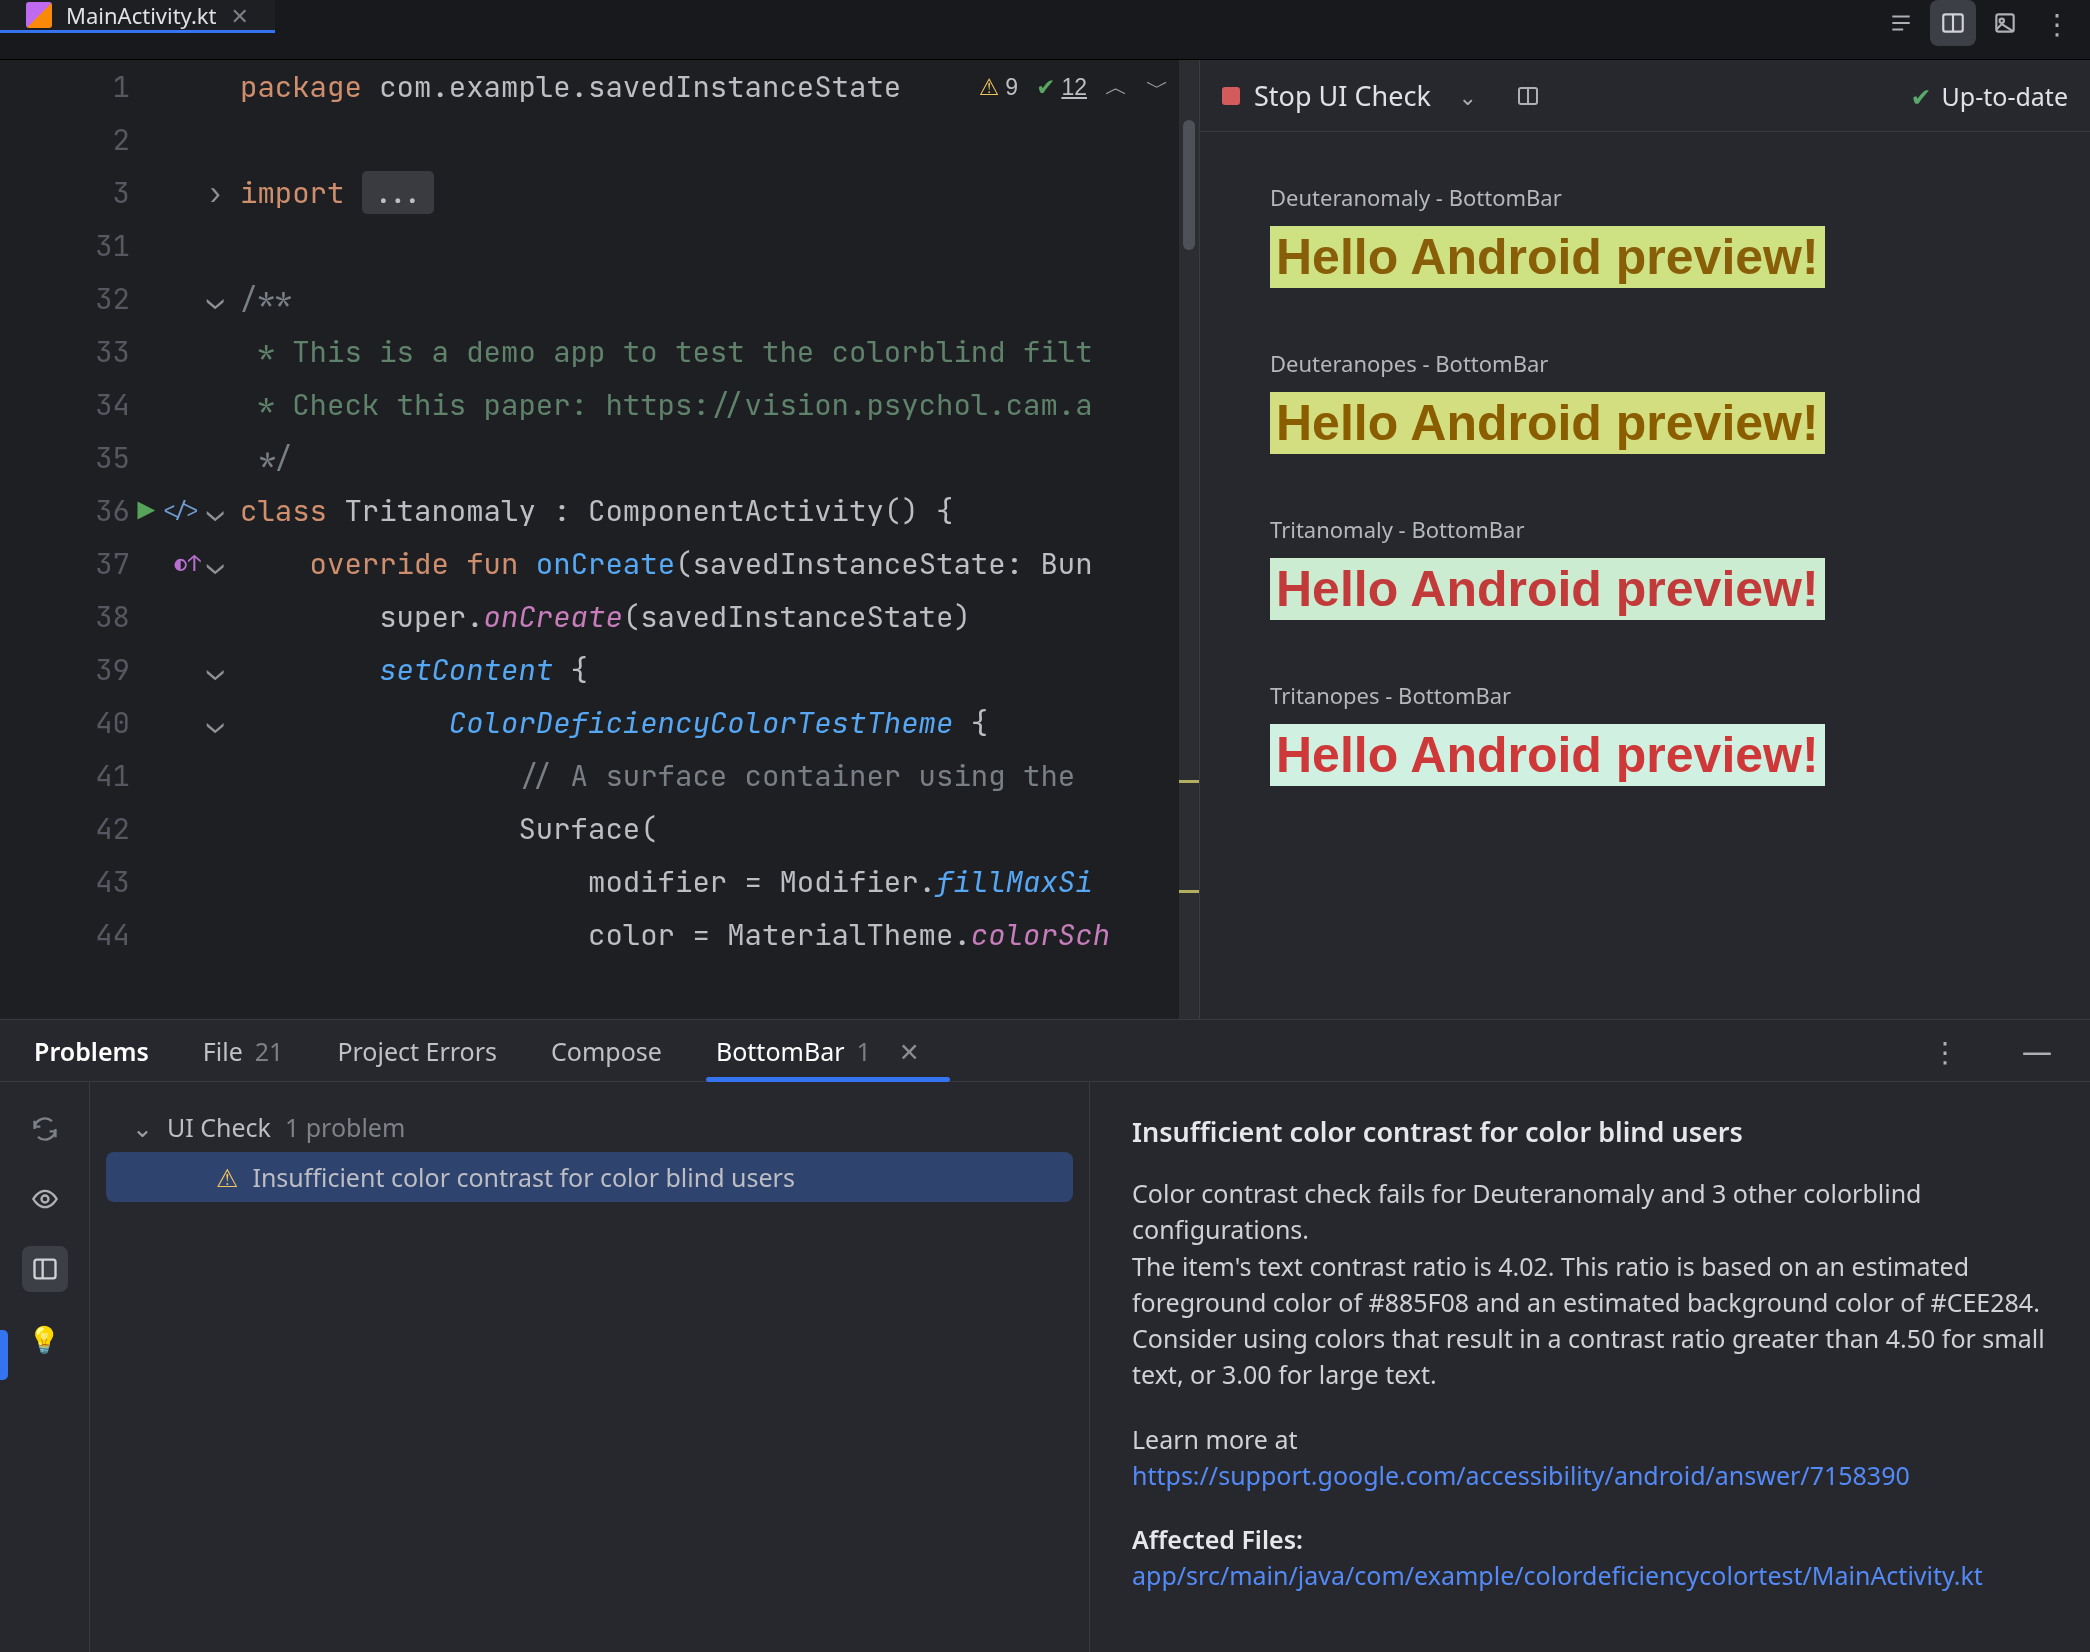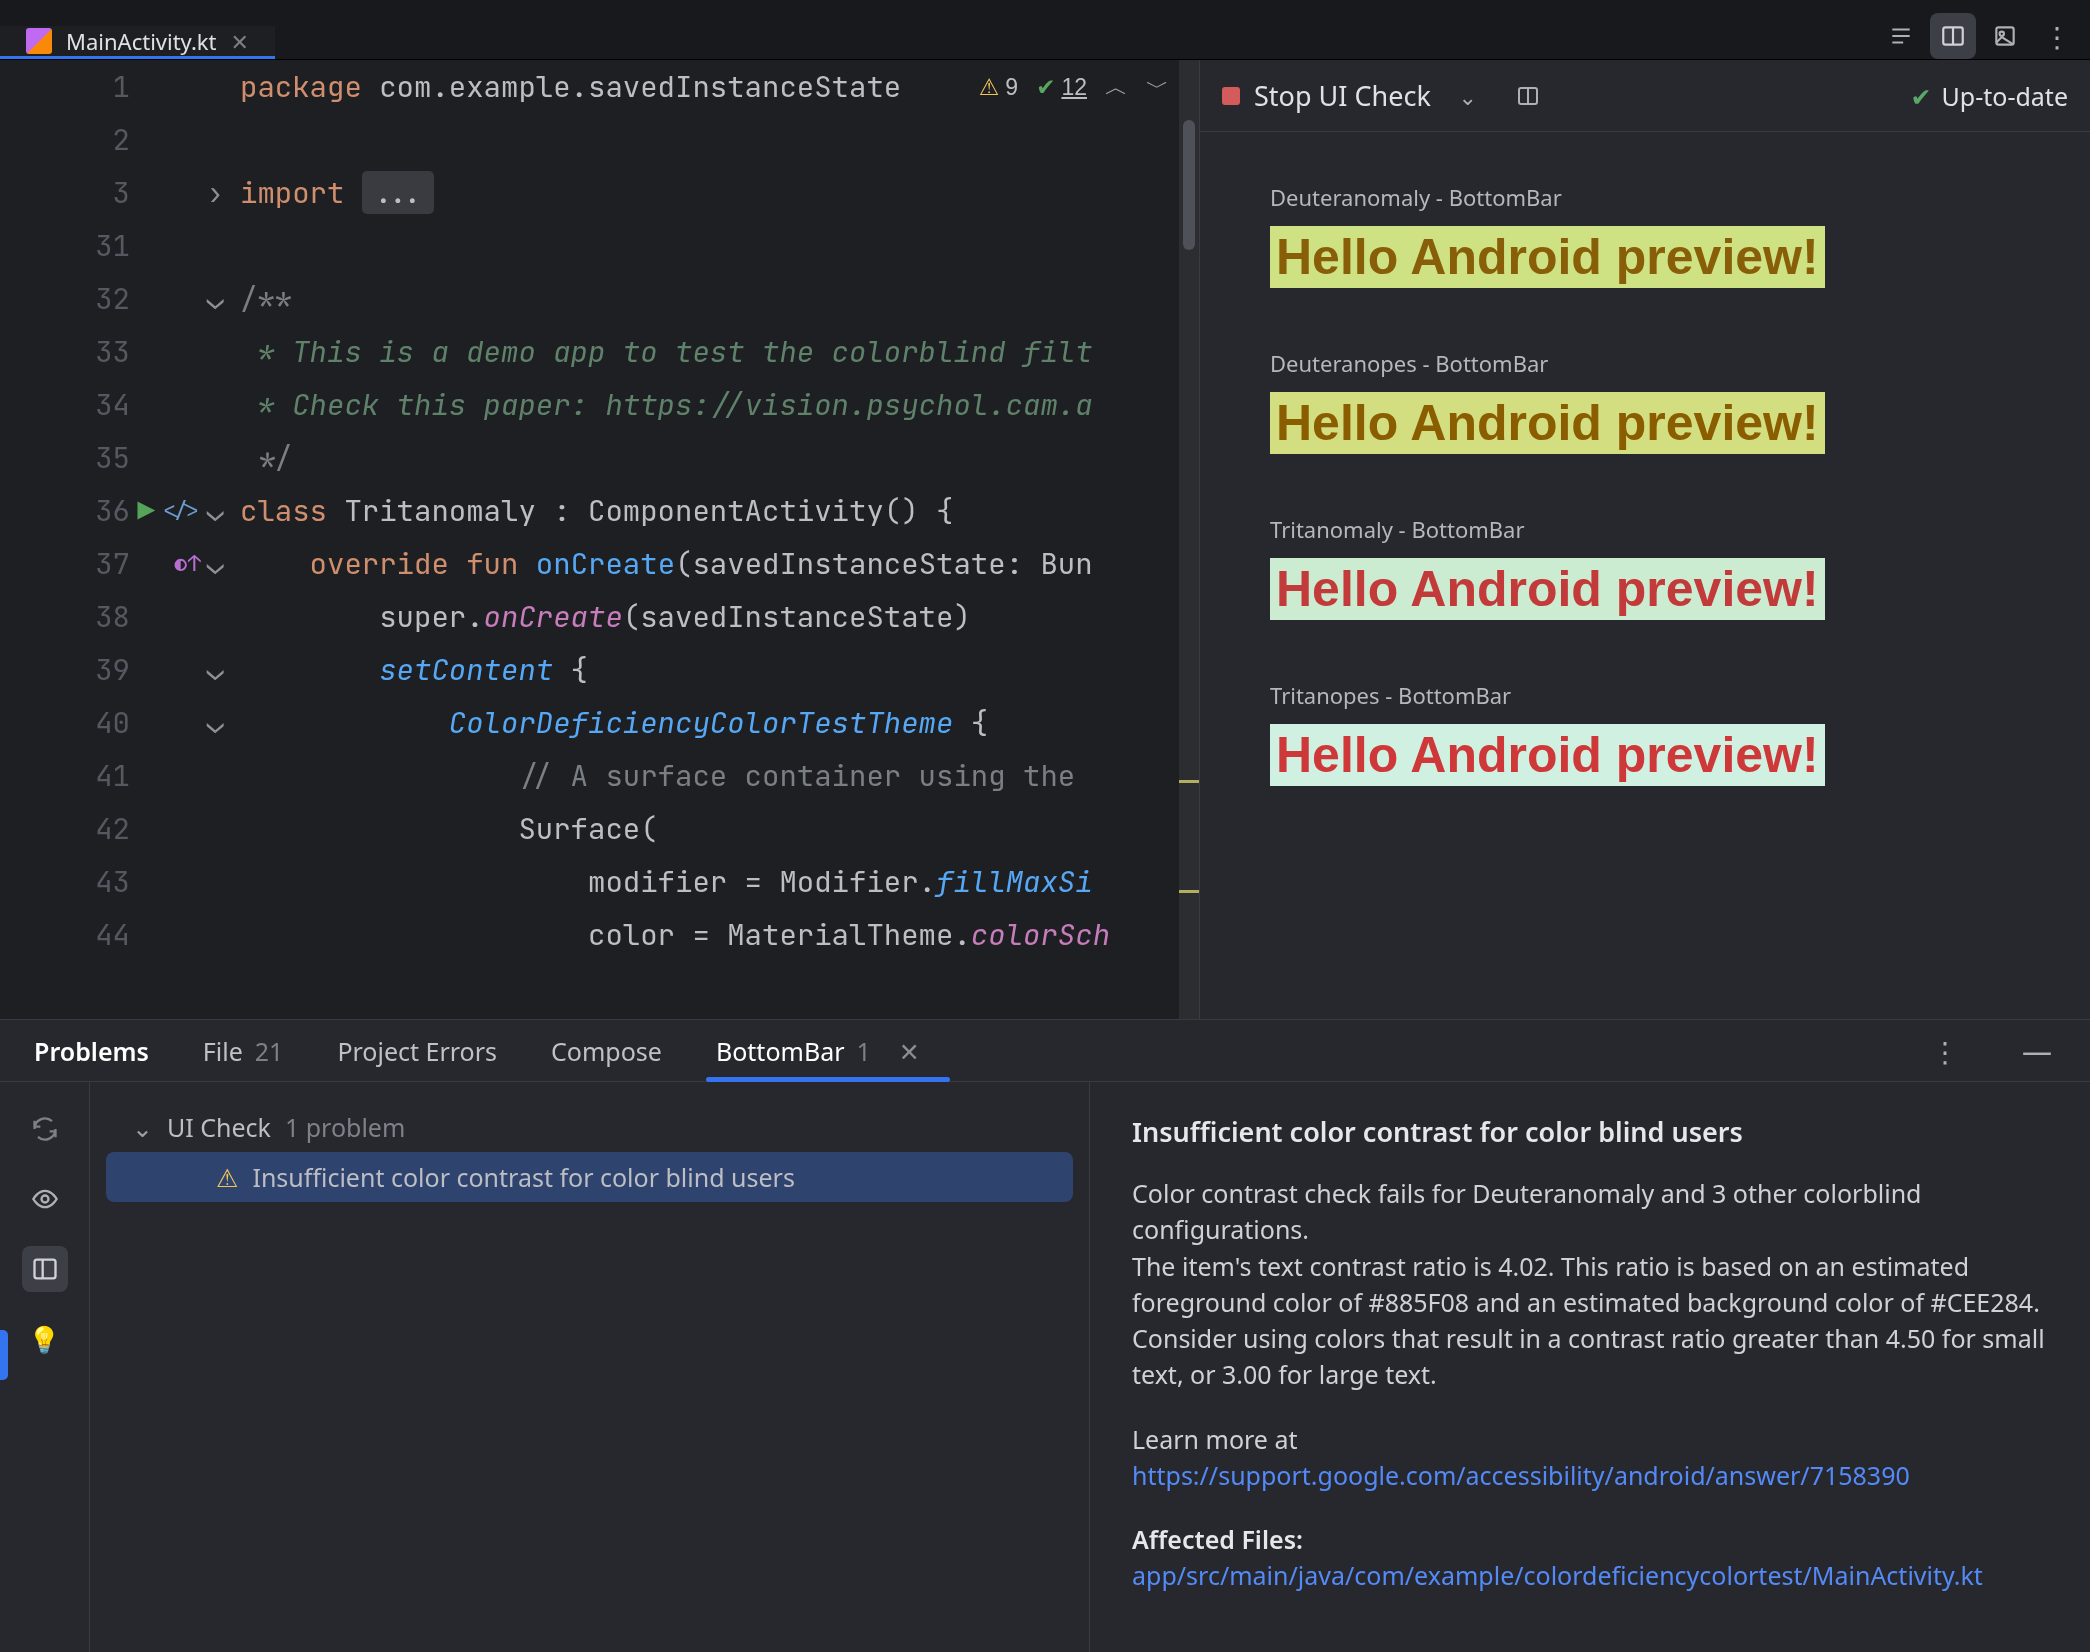--- a/index.html
+++ b/index.html
@@ -22,21 +22,21 @@
     --cmt-ital:#5f826b;
     --warn:#f2c55c;
     --ok:#549159;
     --tab-active-border:#3574f0;
     font-family:"Segoe UI","Noto Sans",Arial,sans-serif;
   }
   *{box-sizing:border-box}
   html,body{margin:0;padding:0;height:100%;background:var(--bg-dark);color:var(--fg)}
   body{width:2090px;height:1652px;font-size:22px;overflow:hidden;}
   
-  .tabstrip{display:flex;align-items:flex-end;height:60px;background:var(--bg-dark);border-bottom:1px solid #000;}
+  .tabstrip{display:flex;align-items:flex-start;height:60px;background:var(--bg-dark);border-bottom:1px solid #000;}
   .file-tab{display:flex;align-items:center;gap:14px;padding:0 26px;background:var(--bg);border-bottom:3px solid var(--tab-active-border);}
   .file-tab .kt-icon{width:26px;height:26px;display:inline-block;border-radius:3px;background:linear-gradient(135deg,#c06af1 0 50%,#f88909 50% 100%);}
   .file-tab .lbl{color:#dfe1e5}
   .file-tab .close{color:#7a7e85}
   .tabstrip-spacer{flex:1}
   .tabstrip-right{display:flex;align-items:center;gap:6px;padding-right:10px}
   .icon-btn{width:46px;height:46px;display:flex;align-items:center;justify-content:center;border-radius:8px;color:#aeb0b6}
   .icon-btn.sel{background:#3c3f45}
   .vdots{font-size:28px;}
   svg{display:block}
@@ -48,21 +48,21 @@
   .gline{height:53px;white-space:nowrap}
   .fold-col{width:90px;position:relative}
   .fline{height:53px;display:flex;align-items:center;justify-content:flex-end;padding-right:16px;gap:6px}
   .codecol{flex:1;position:relative}
   .cline{height:53px;white-space:pre}
   .kw{color:var(--kw)}
   .fn{color:var(--fn)}
   .fni{color:var(--fn);font-style:italic}
   .ital{color:#c77dbb;font-style:italic}
   .cmt{color:var(--cmt);}
-  .cmti{color:var(--cmt-ital);font-style:italic}
+  .cmti{color:var(--cmt-ital);}
   .pn{color:#bcbec4}
   .chip{background:#393b40;border-radius:5px;padding:2px 10px}
   .ovl-warn{position:absolute;top:8px;right:20px;display:flex;align-items:center;gap:18px;background:var(--bg);padding:4px 10px;border-radius:6px;font-size:23px;font-family:"Segoe UI",Arial,sans-serif}
   .ovl-item{display:flex;align-items:center;gap:6px}
   .warn-tri{color:#f2c55c}
   .ok-ck{color:#5aa55f}
   .chev{color:#9b9da3}
   .vtrack{position:absolute;top:0;right:0;width:20px;height:100%;background:#2b2d30}
   .vthumb{position:absolute;top:60px;right:4px;width:12px;height:130px;background:#4e5157;border-radius:6px}
   .ywarn-line{position:absolute;right:0;width:20px;height:3px;background:#b3ae60}

